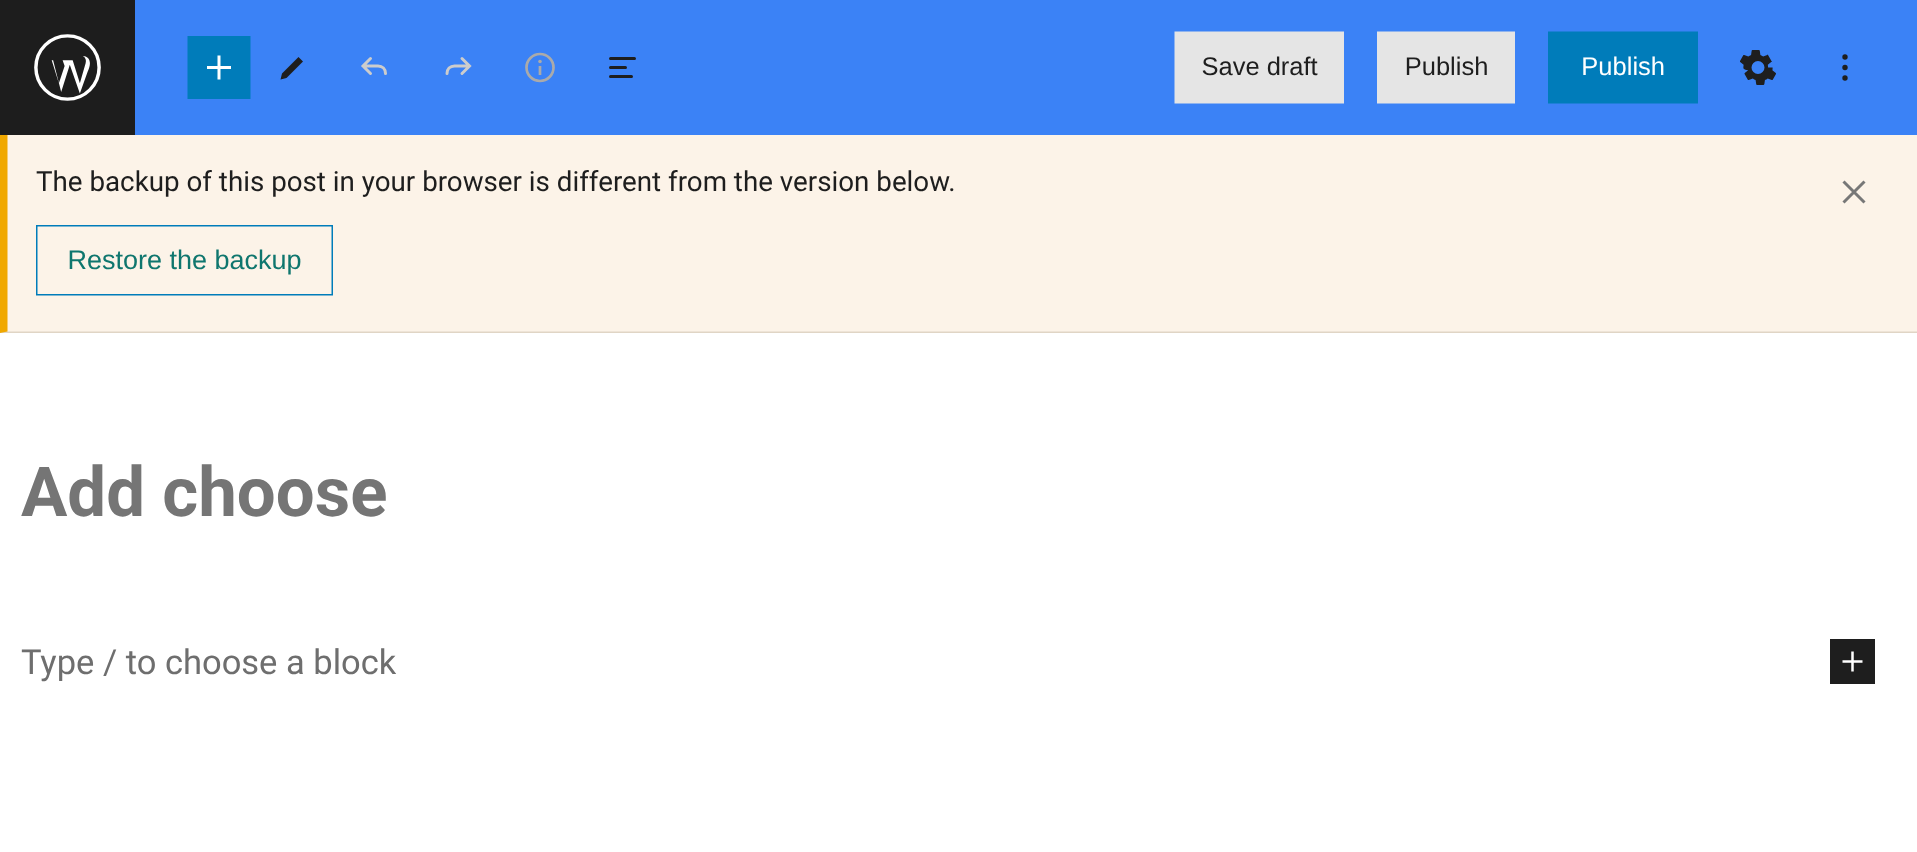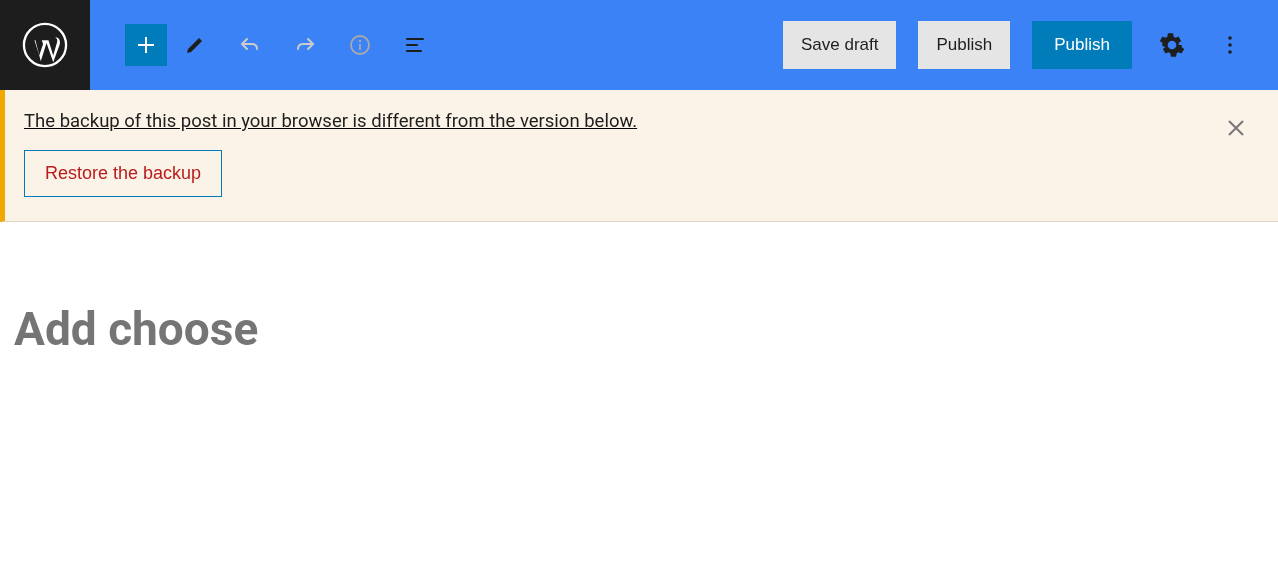--- a/index.html
+++ b/index.html
@@ -78,32 +78,31 @@
       align-items: center;
       justify-content: center;
       cursor: pointer;
     }
     .notice {
       background: #fcf3e8;
       border-left: 5px solid #f0a800;
       border-bottom: 1px solid #e0d5c5;
       padding: 20px 24px 24px 19px;
       position: relative;
-      text-decoration: underline;
     }
     .notice-text {
       font-size: 18.5px;
       color: #1e1e1e;
       margin-bottom: 18px;
     }
     .restore-btn {
       padding: 12px 20px;
       border: 1px solid #007cba;
       background: transparent;
-      color: #b91c1c;
+      color: #0f766e;
       font-size: 18px;
       cursor: pointer;
     }
     .notice-close {
       position: absolute;
       top: 26px;
       right: 30px;
       cursor: pointer;
     }
     .editor {
@@ -203,13 +202,21 @@
   <button class="restore-btn">Restore the backup</button>
   <div class="notice-close">
     <svg width="24" height="24" viewBox="0 0 24 24">
       <path d="M5 5l14 14M19 5L5 19" stroke="#777" stroke-width="2"></path>
     </svg>
   </div>
 </div>
 
 <div class="editor">
   <div class="title-placeholder">Add choose</div>
+  <div class="block-row">
+    <div class="block-placeholder">Type / to choose a block</div>
+    <div class="block-add">
+      <svg width="20" height="20" viewBox="0 0 24 24">
+        <path d="M12 4v16M4 12h16" stroke="#fff" stroke-width="2"></path>
+      </svg>
+    </div>
+  </div>
 </div>
 
 </body></html>

